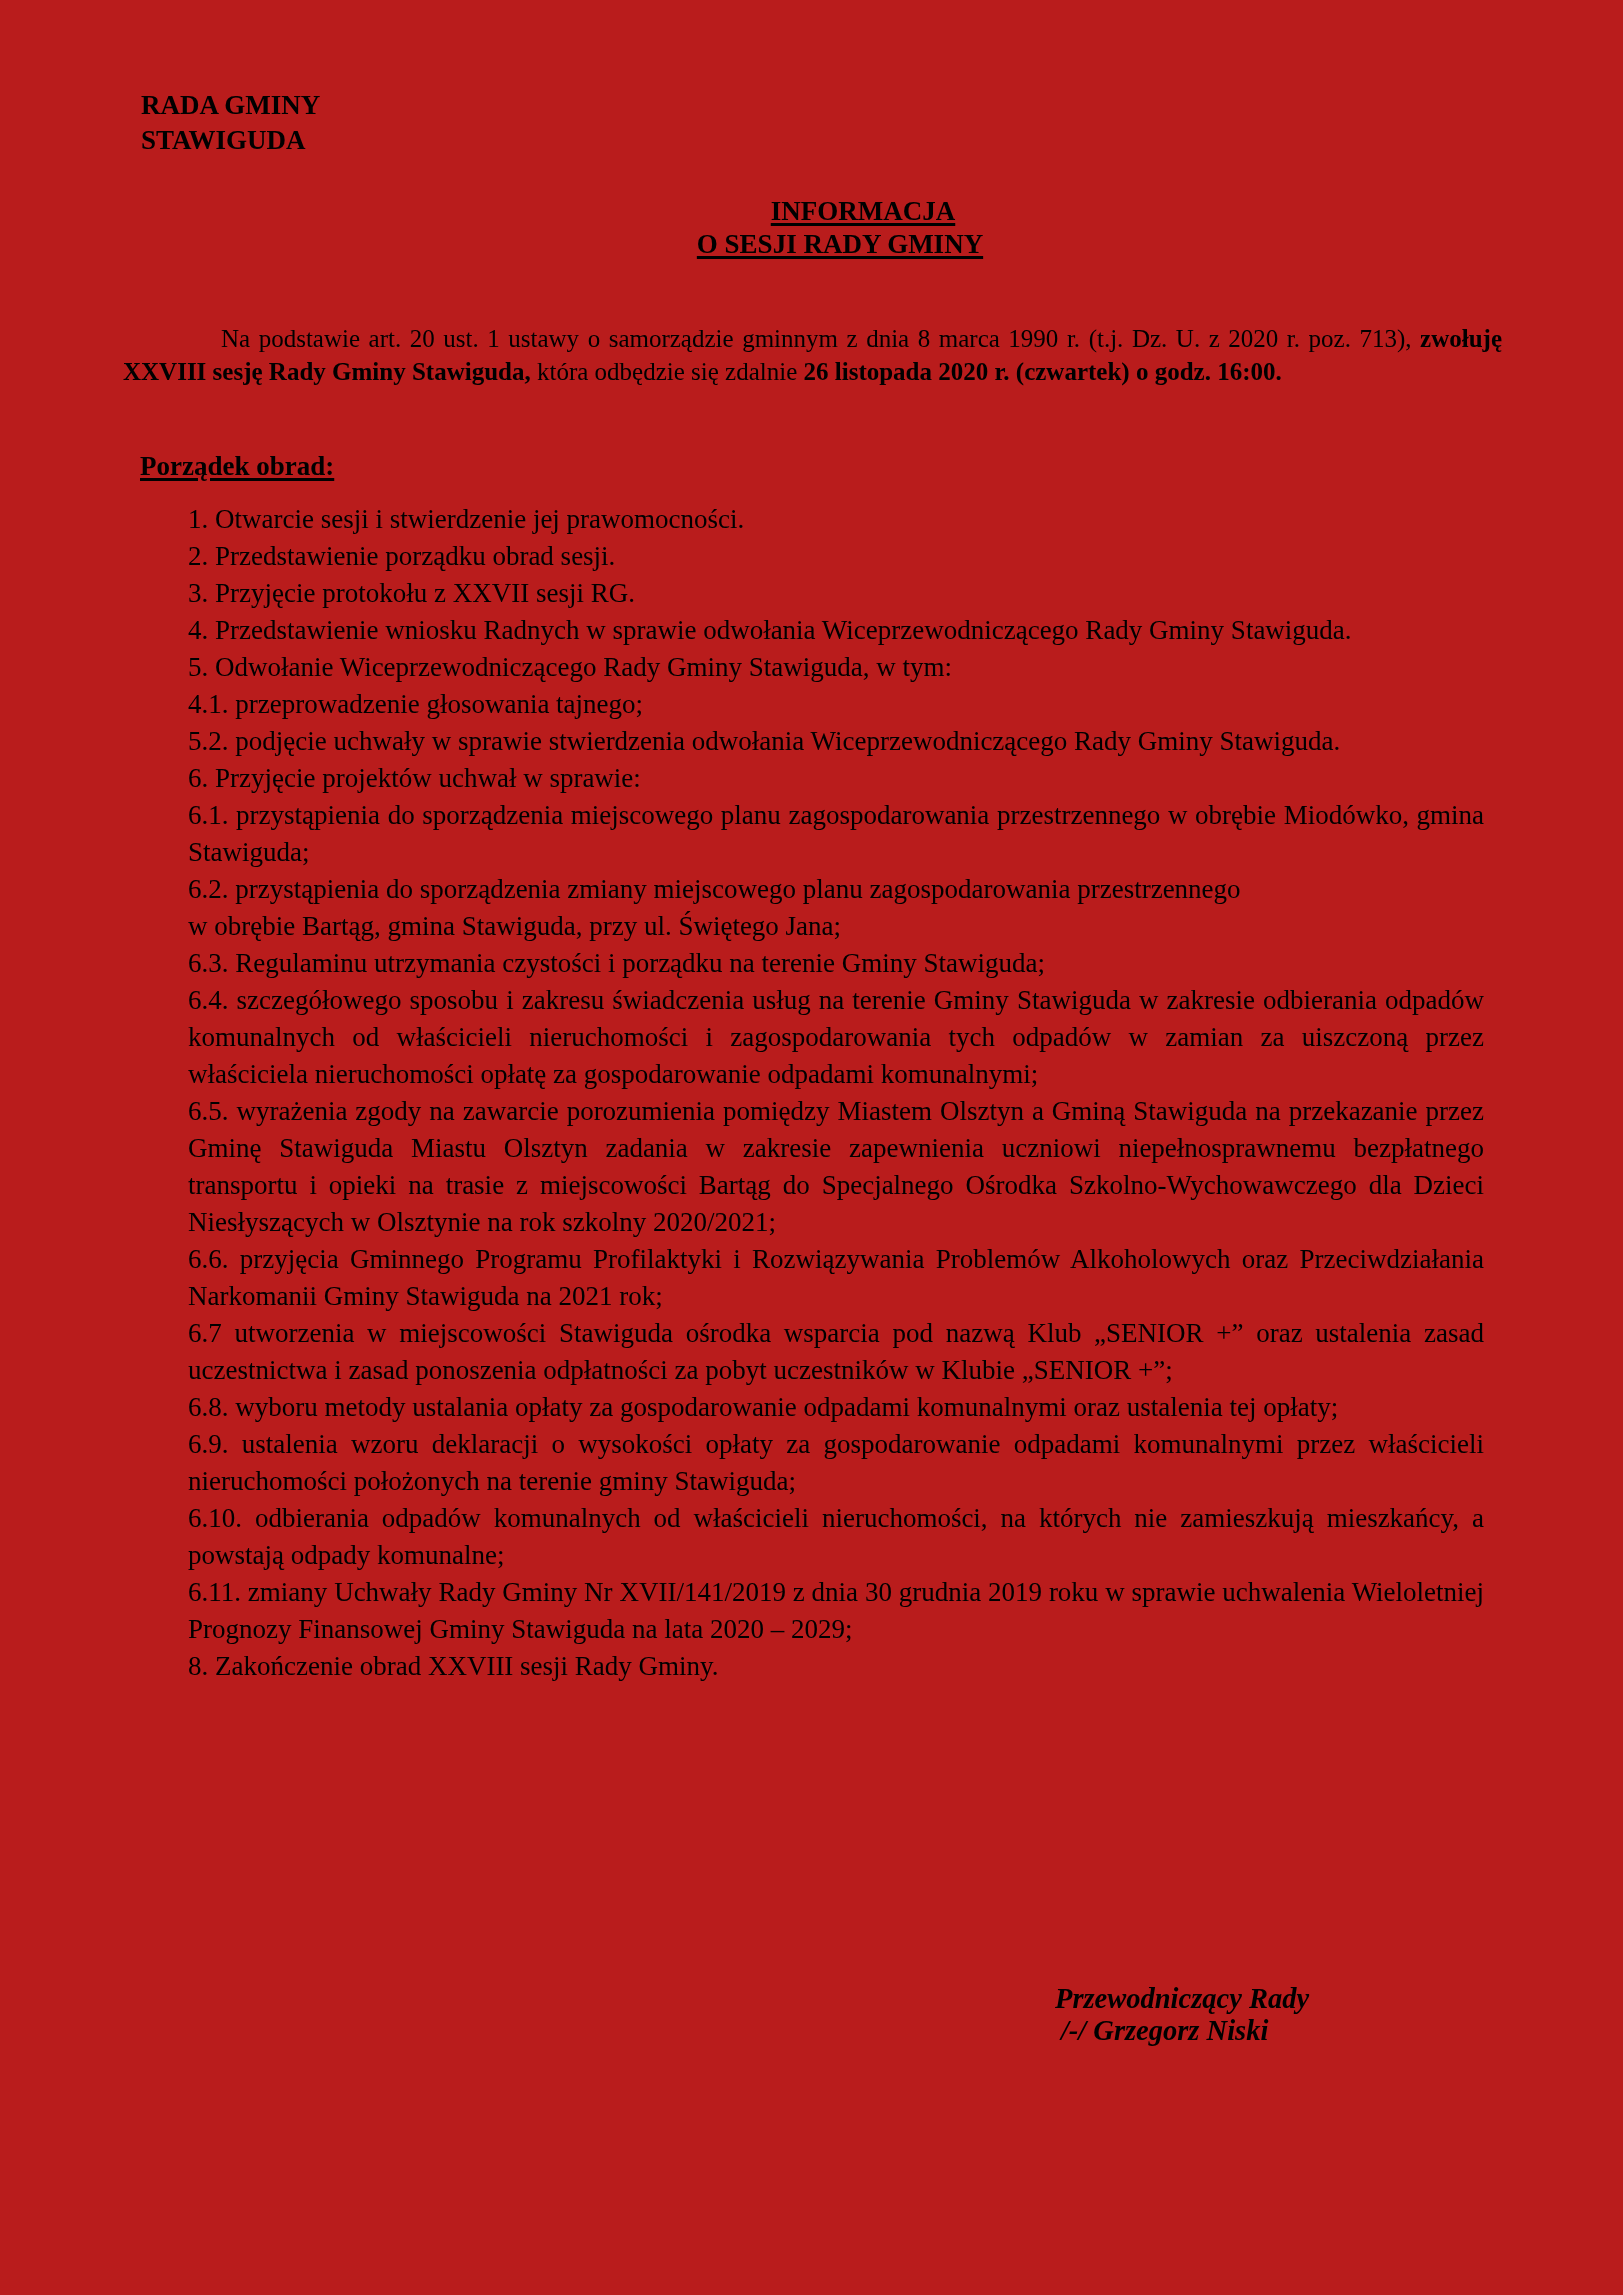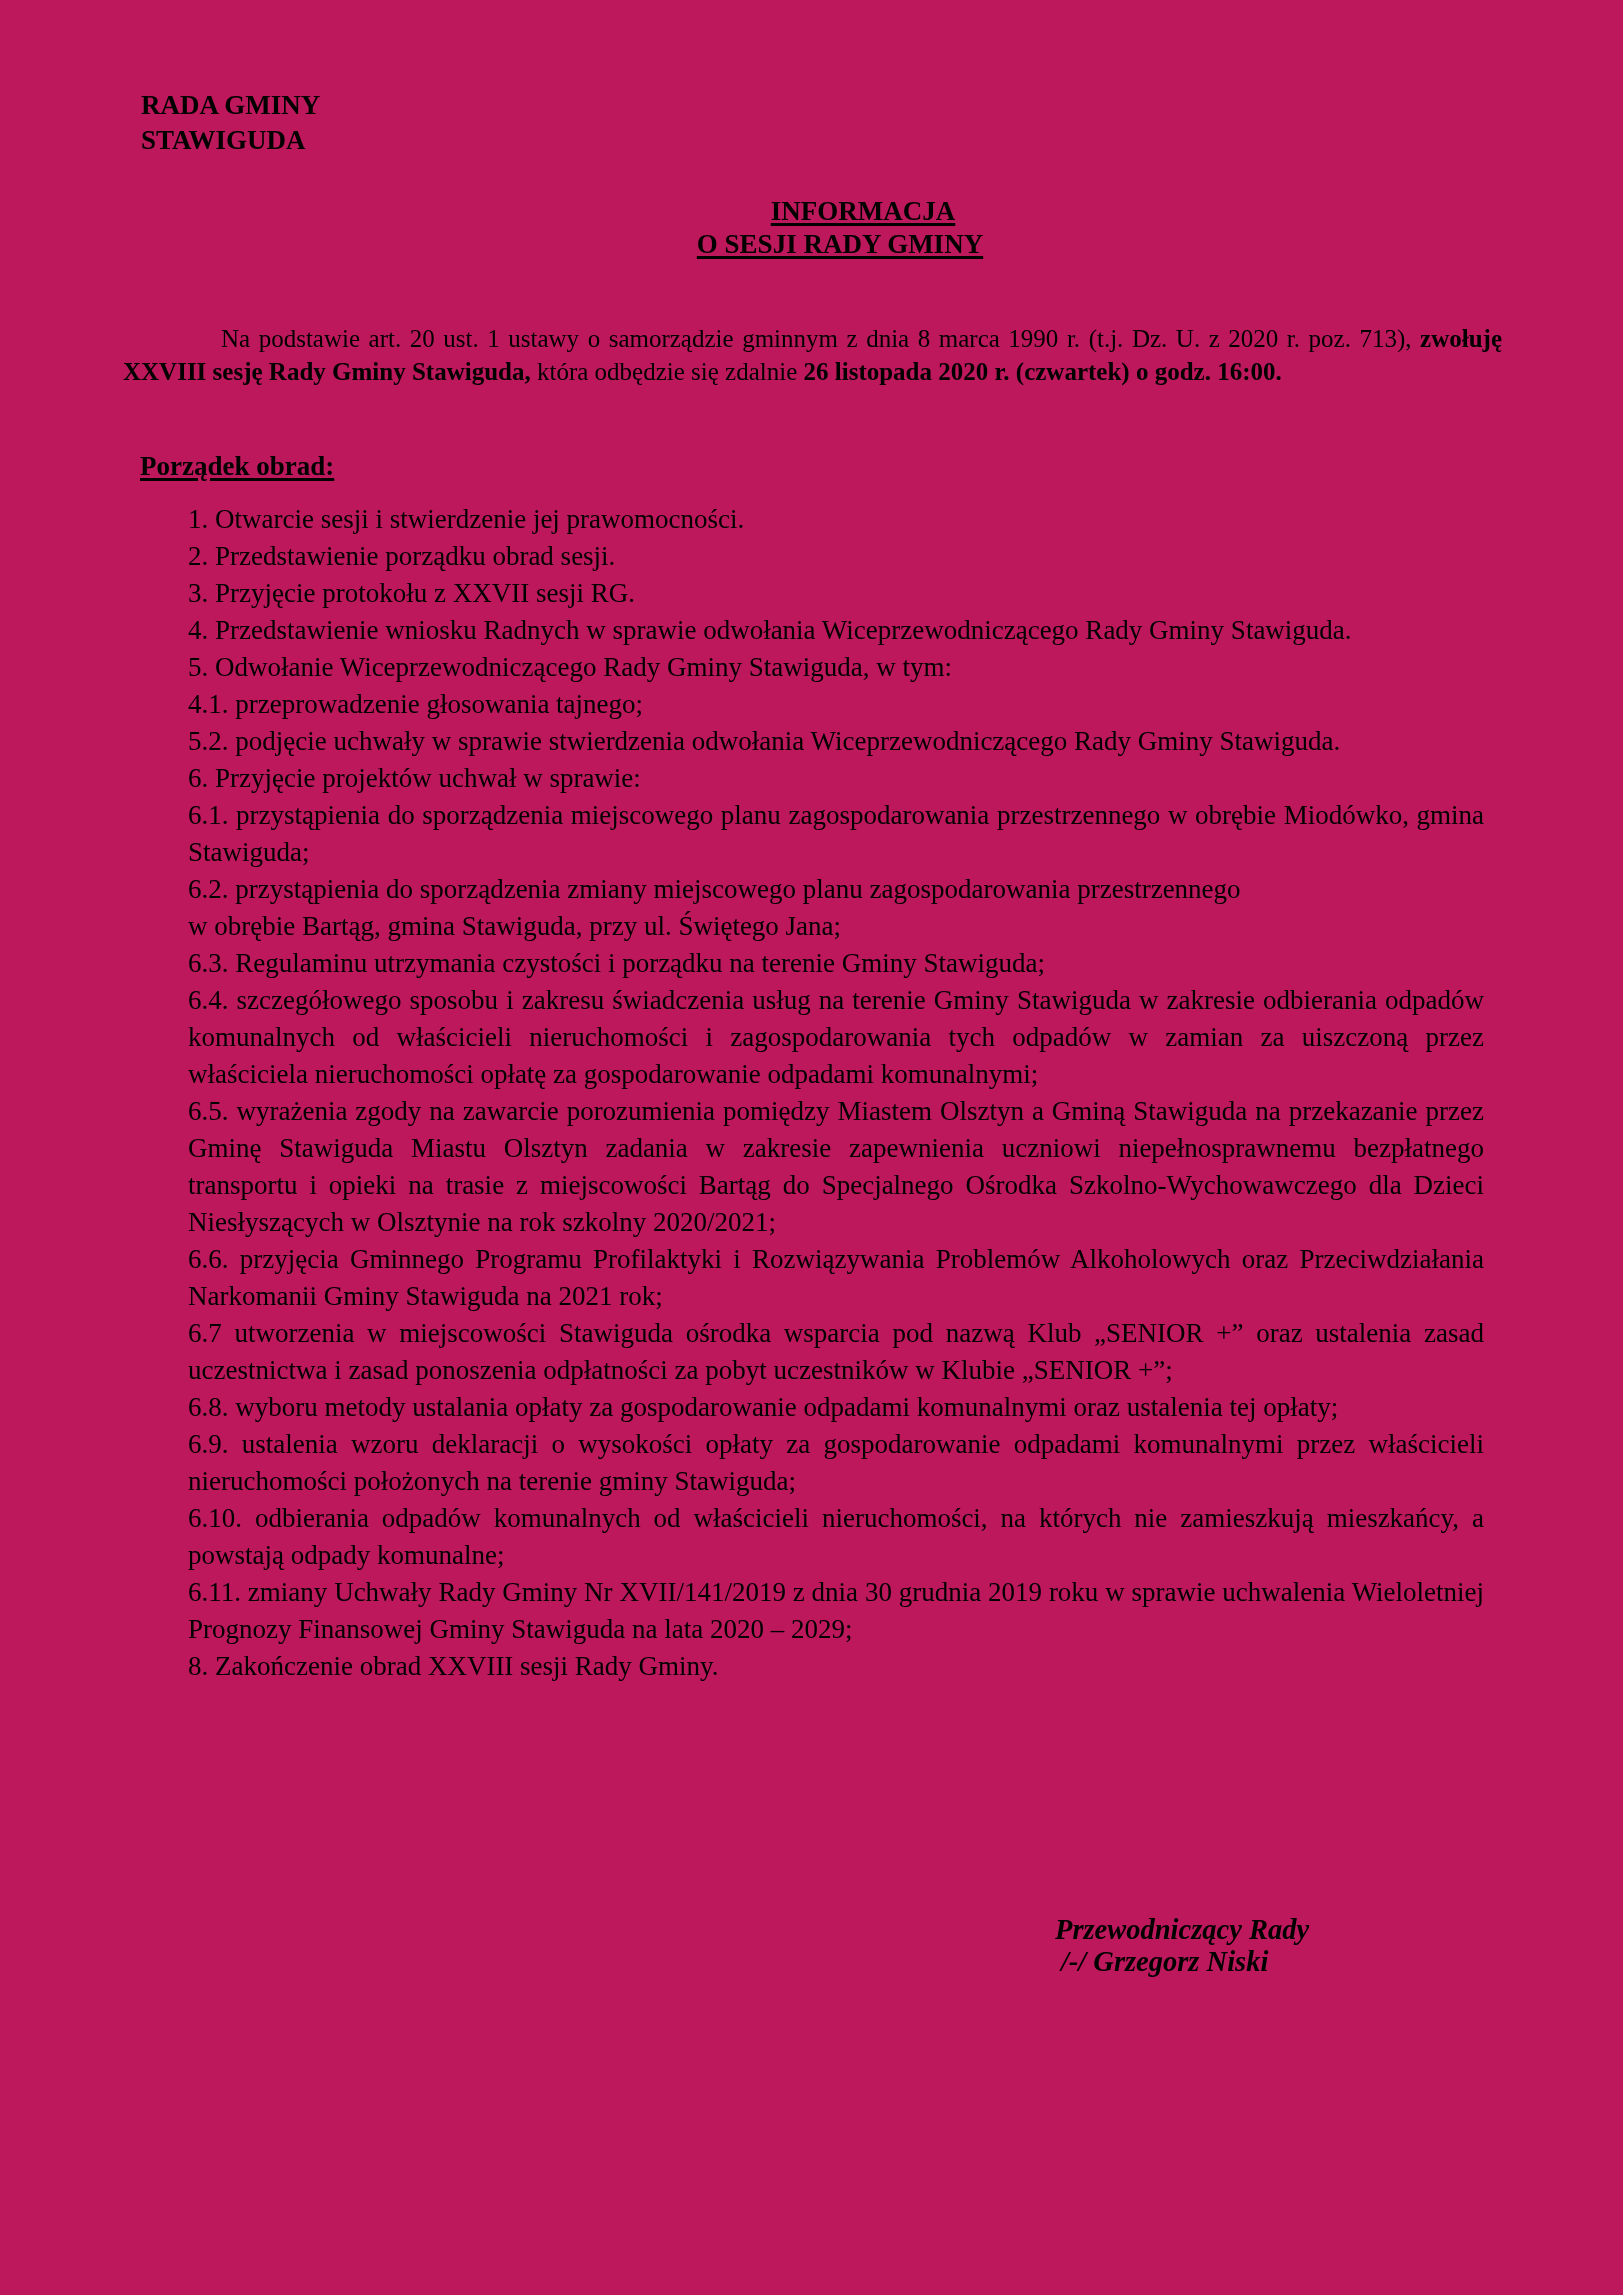--- a/index.html
+++ b/index.html
@@ -13,21 +13,21 @@
       position: relative;
       overflow: hidden;
       font-family: "Liberation Serif", "DejaVu Serif", serif;
       color: #000000;
     }
     .page {
       position: absolute;
       left: 0; top: 0;
       width: 1623px;
       height: 2295px;
-      background: #be185d;
+      background: #b91c1c;
     }
     .header-org {
       position: absolute;
       left: 141px;
       top: 88px;
       font-weight: bold;
       font-size: 27px;
       line-height: 35px;
     }
     .header-org div { white-space: nowrap; }
@@ -92,21 +92,21 @@
     .agenda li {
       text-align: justify;
       margin: 0;
       padding: 0;
     }
     .agenda li.nojust { text-align: left; }
 
     .signature {
       position: absolute;
       left: 1055px;
-      top: 1914px;
+      top: 1983px;
       font-weight: bold;
       font-style: italic;
       font-size: 28.5px;
       line-height: 32px;
     }
     .signature .name { margin-left: 5.9px; }
   </style>
 </head>
 <body>
 

